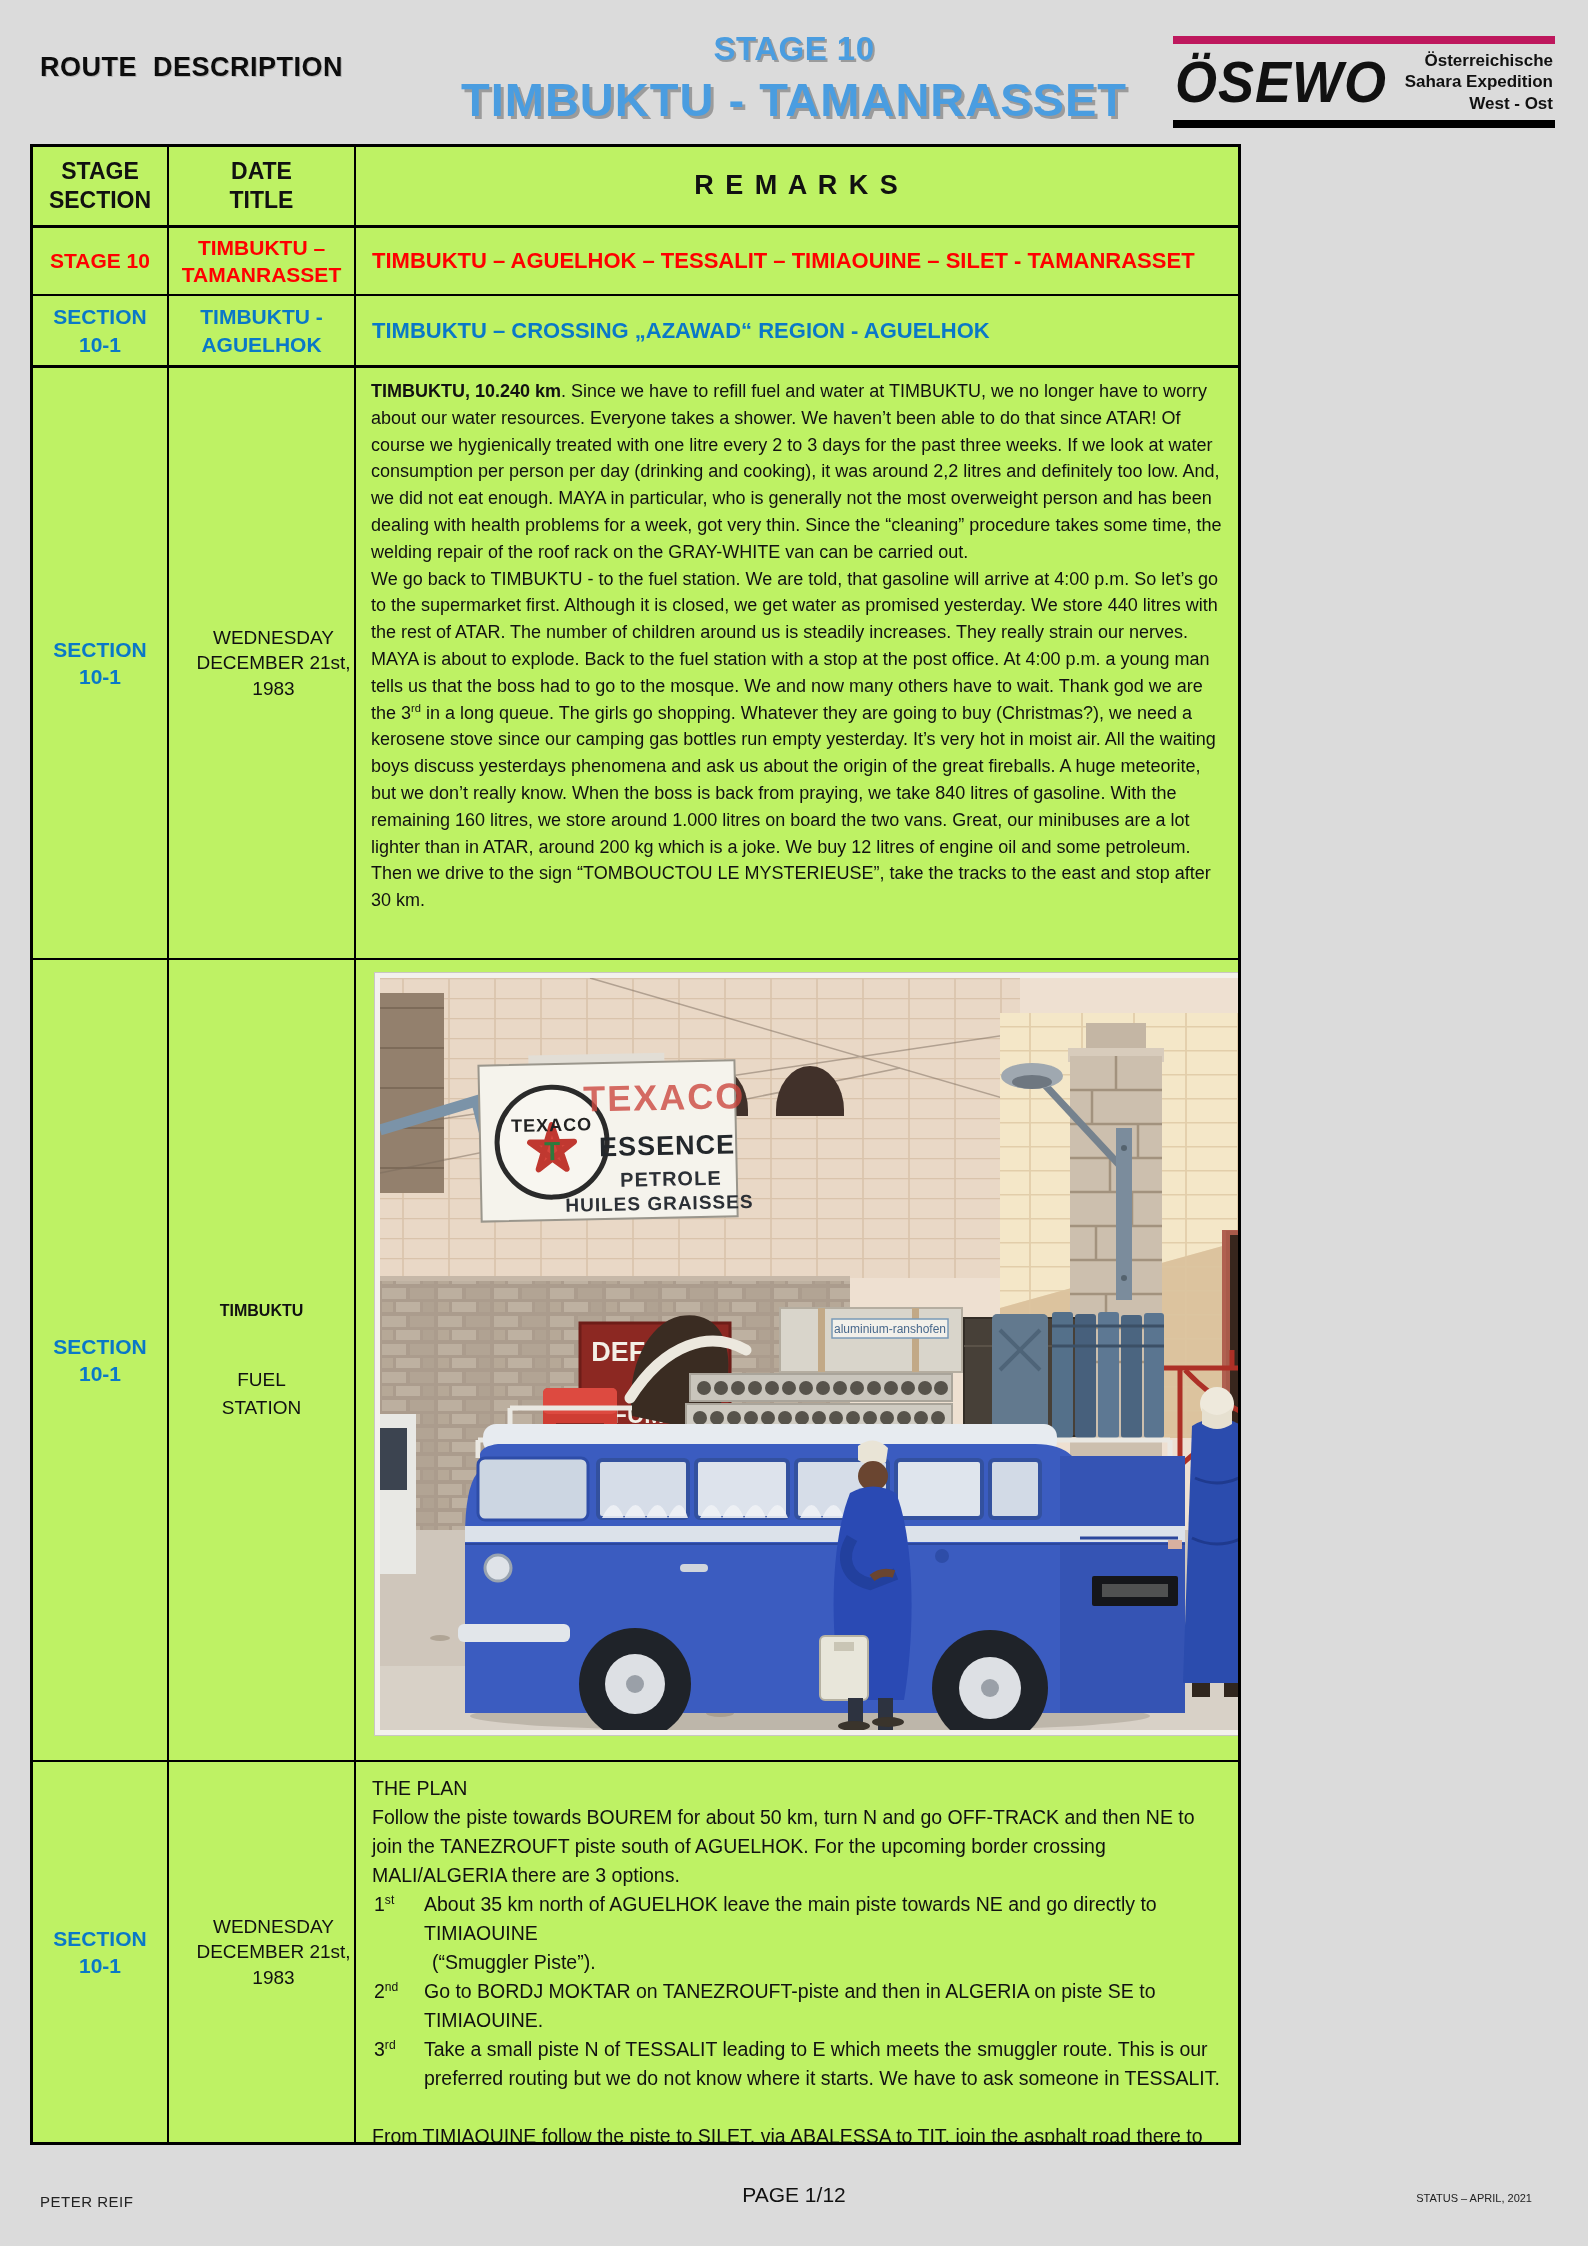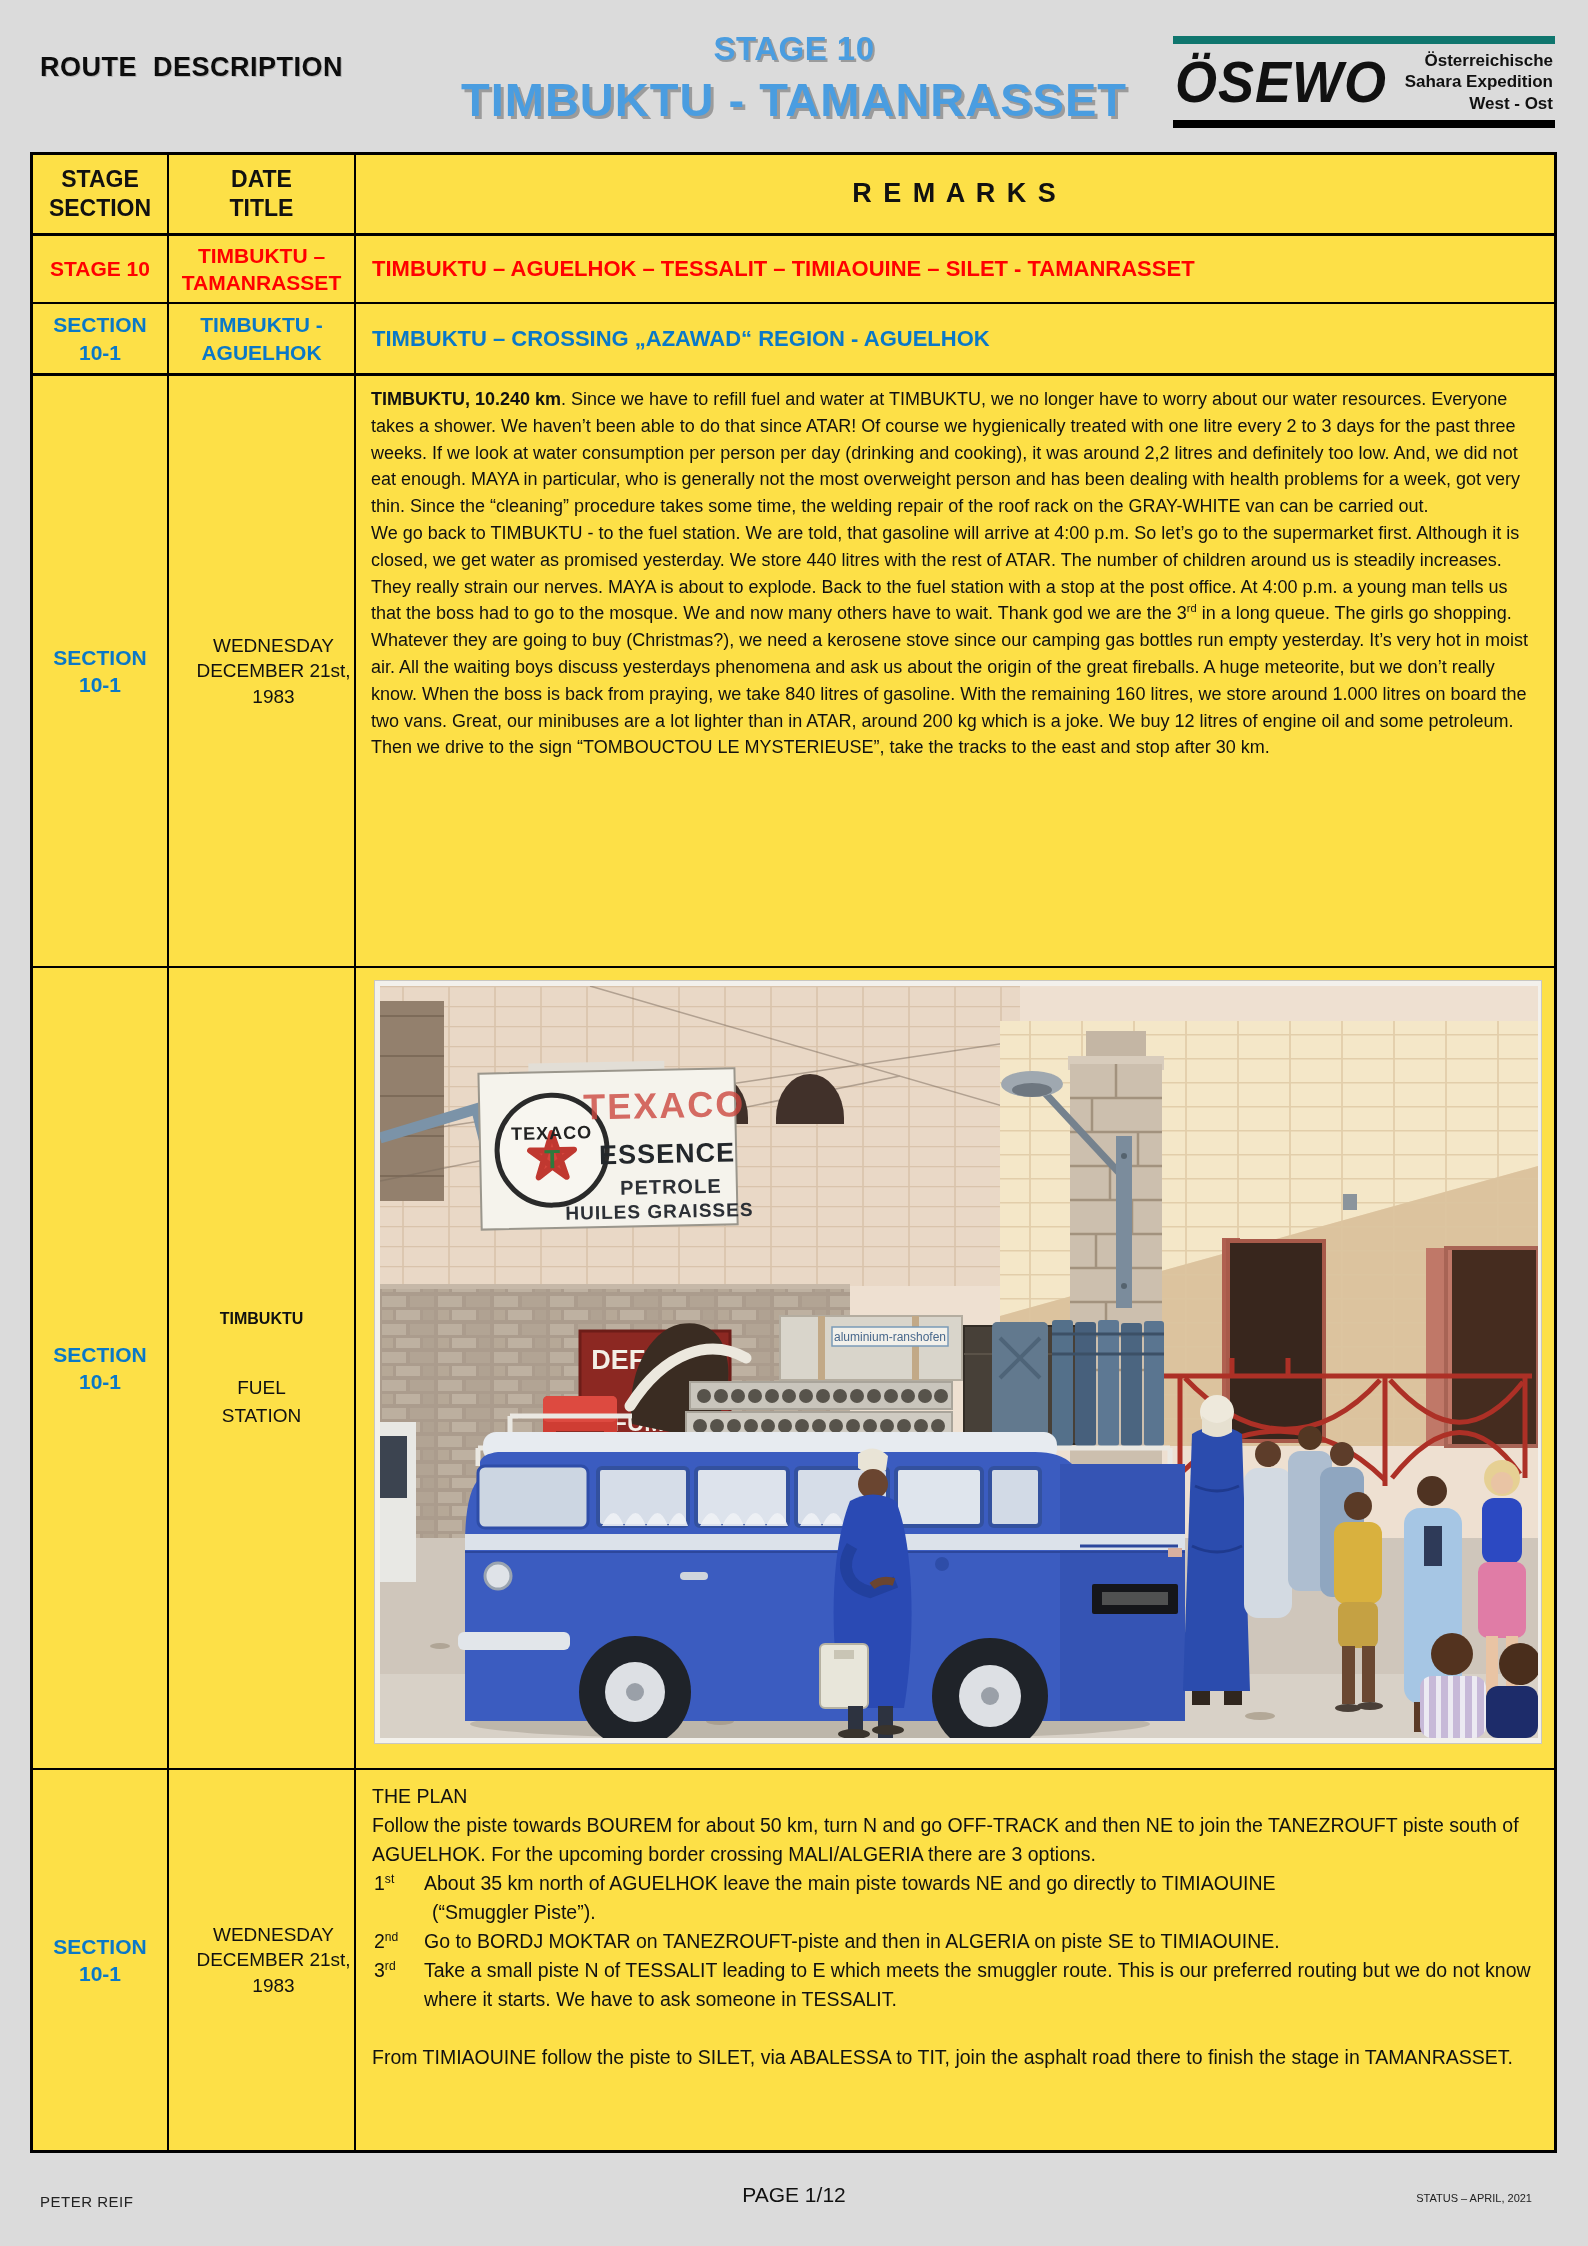--- a/index.html
+++ b/index.html
@@ -19,29 +19,29 @@
   .hdr-stage{
     font-size:33px;font-weight:bold;color:#4a9de0;
     text-shadow:2px 2px 0 #9b9b9b;letter-spacing:.5px;
   }
   .hdr-title{
     font-size:47px;font-weight:bold;color:#4a9de0;
     text-shadow:3px 3px 0 #9b9b9b;letter-spacing:1px;margin-top:4px;
   }
   .logo{
     position:absolute;right:33px;top:36px;width:378px;
-    border-top:8px solid #0f766e;border-bottom:8px solid #000;
+    border-top:8px solid #be185d;border-bottom:8px solid #000;
     padding:6px 2px;display:flex;justify-content:space-between;align-items:center;
   }
   .logo-name{font-size:54px;font-weight:bold;font-style:italic;letter-spacing:1px;transform:scaleY(1.05);}
   .logo-sub{font-size:17px;font-weight:bold;text-align:right;line-height:1.25;white-space:pre-line;}
   
   .rtable{
-    position:absolute;left:30px;top:152px;width:1527px;
-    border:3px solid #000;background:#fde047;box-sizing:border-box;
+    position:absolute;left:30px;top:144px;width:1211px;
+    border:3px solid #000;background:#bef264;box-sizing:border-box;
   }
   .rrow{display:grid;grid-template-columns:136px 187px auto;border-bottom:2px solid #000;}
   .rrow.last{border-bottom:none;}
   .rrow.thick{border-bottom:3px solid #000;}
   .cell{border-right:2px solid #000;box-sizing:border-box;display:flex;align-items:center;justify-content:center;
         text-align:center;white-space:pre-line;overflow:hidden;}
   .cell.c3{border-right:none;justify-content:flex-start;text-align:left;}
   .hcell{font-weight:bold;font-size:23px;line-height:1.25;}
   .remarks-head{font-size:27px;font-weight:bold;letter-spacing:2px;justify-content:center !important;text-align:center;}
   .red{color:#ff0000;}

